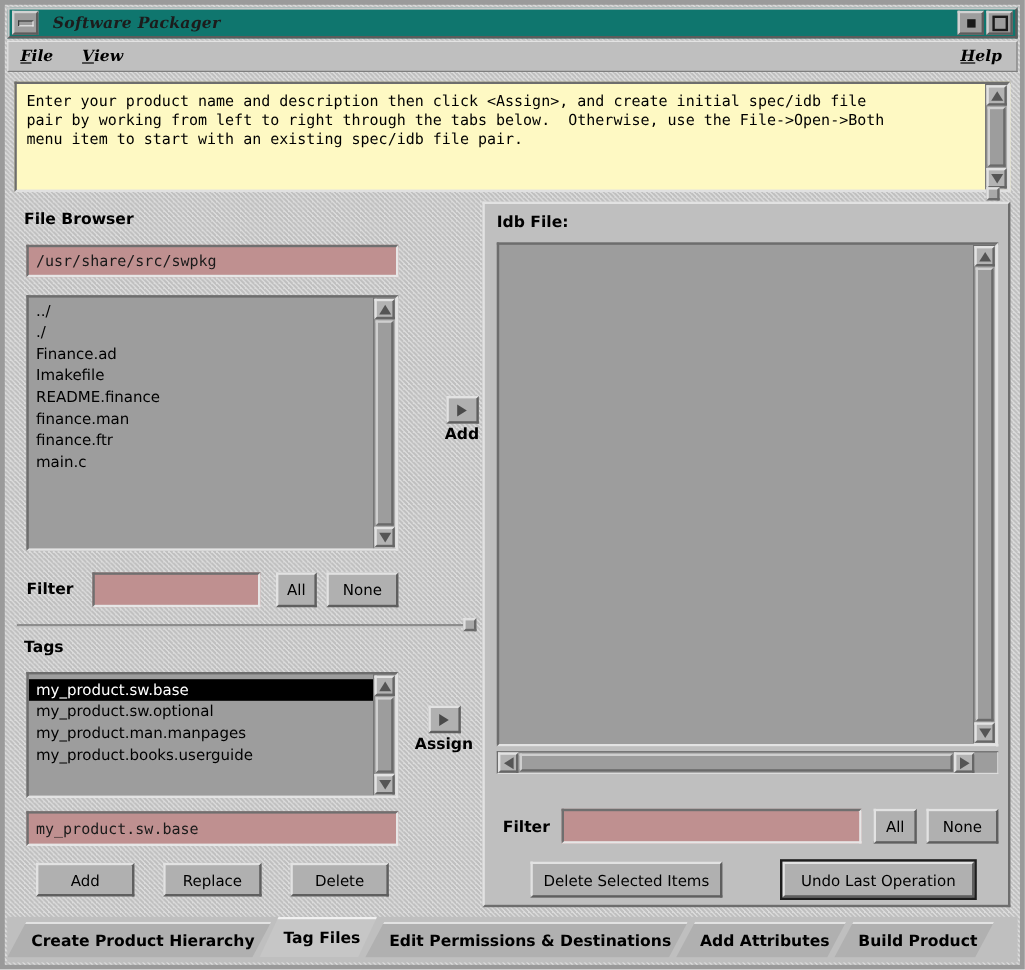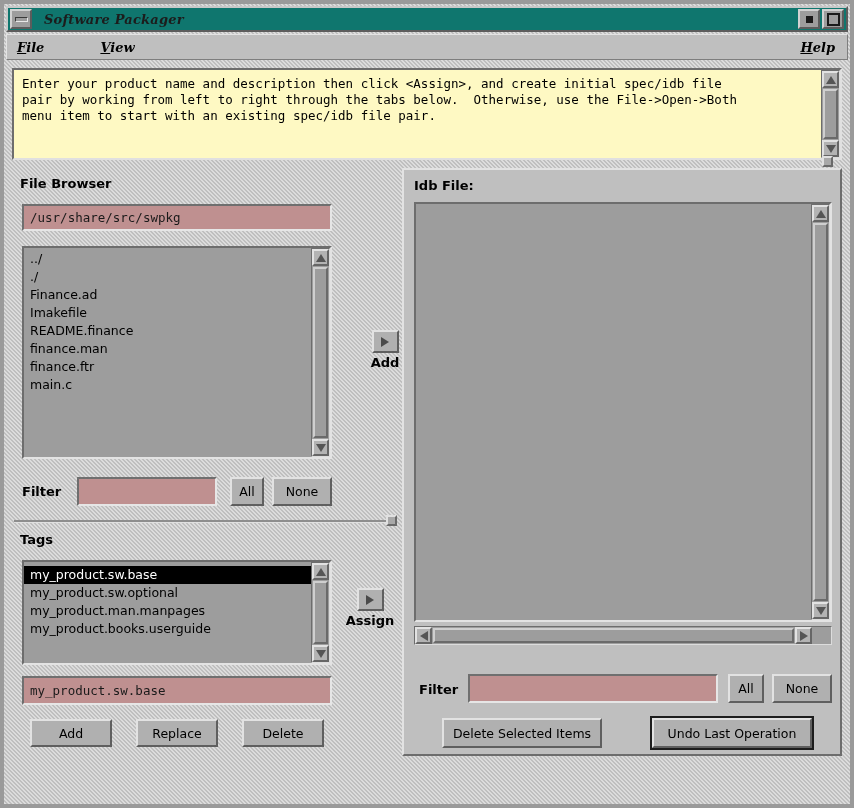--- a/index.html
+++ b/index.html
@@ -102,21 +102,20 @@
     left: 6px; top: 34px;
     width: 842px; height: 26px;
     background: #bfbfbf;
     border-top: 1px solid #e3e3e3;
     border-left: 1px solid #e3e3e3;
     border-right: 1px solid #7e7e7e;
     border-bottom: 1px solid #7e7e7e;
     box-sizing: border-box;
     display: flex;
     align-items: center;
-    gap: 32px;
   }
   .menu-item {
     font-size: 13px;
     font-style: italic;
     font-weight: bold;
     font-family: "DejaVu Serif", "Liberation Serif", serif;
     padding: 2px 14px 2px 10px;
     color: #000;
     cursor: default;
   }
@@ -535,14 +534,21 @@
 
     <div class="section-label" style="position:absolute; left:15px; top:512px;">Filter</div>
     <div class="textfield" style="position:absolute; left:64px; top:504px; width:250px; height:29px;"></div>
     <div class="btn" style="position:absolute; left:324px; top:504px; width:36px; height:29px;">All</div>
     <div class="btn" style="position:absolute; left:368px; top:504px; width:60px; height:29px;">None</div>
 
     <div class="btn" style="position:absolute; left:38px; top:548px; width:160px; height:30px;">Delete Selected Items</div>
     <div class="btn dark-outline" style="position:absolute; left:248px; top:548px; width:160px; height:30px;">Undo Last Operation</div>
   </div>
 
+  <div class="tabbar">
+    <div class="tab">Create Product Hierarchy</div>
+    <div class="tab active">Tag Files</div>
+    <div class="tab">Edit Permissions &amp; Destinations</div>
+    <div class="tab">Add Attributes</div>
+    <div class="tab">Build Product</div>
+  </div>
 
 </div>
 
 </body></html>

